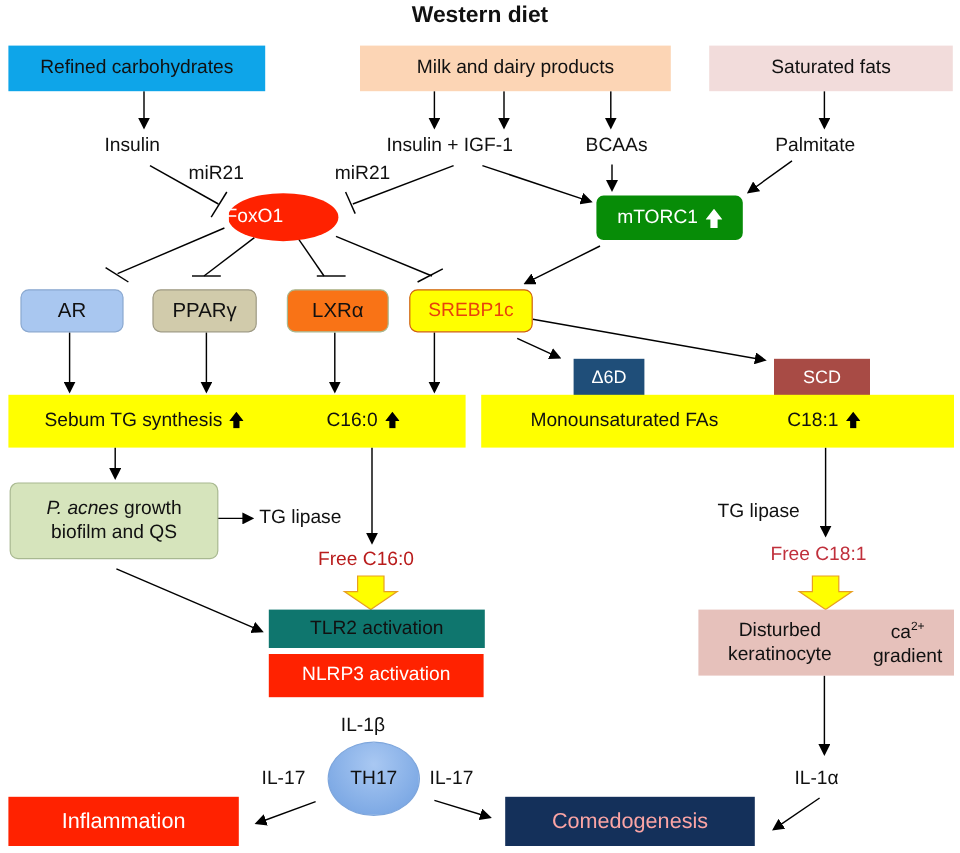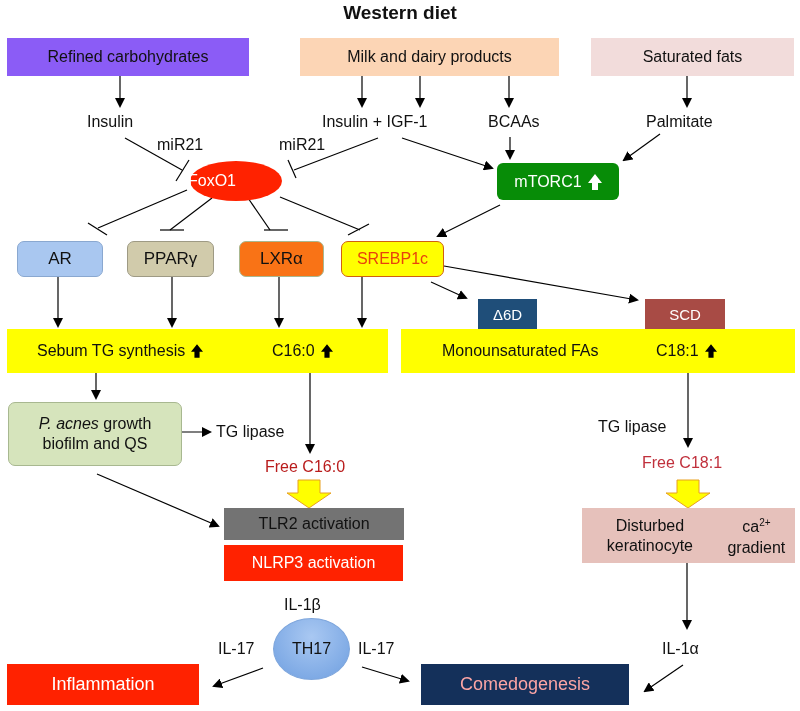--- a/index.html
+++ b/index.html
@@ -77,21 +77,21 @@
     <line x1="263" y1="668" x2="214" y2="686" marker-end="url(#ah)"></line>
     <line x1="362" y1="667" x2="408" y2="681" marker-end="url(#ah)"></line>
   </g>
 
   <path d="M298,480 L320,480 L320,493 L331,493 L309,508 L287,493 L298,493 z" fill="#ffff00" stroke="#e8a020" stroke-width="1"></path>
   <path d="M677,480 L699,480 L699,493 L710,493 L688,508 L666,493 L677,493 z" fill="#ffff00" stroke="#e8a020" stroke-width="1"></path>
 </svg>
 
 <div class="abs title">Western diet</div>
 
-<div class="abs box src" style="left:7px;width:242px;background:#8b5cf6;">
+<div class="abs box src" style="left:7px;width:214px;background:#0ea5e9;">
   <span>Refined carbohydrates</span>
 </div>
 <div class="abs box src" style="left:300px;width:259px;background:#fcd5b5;">
   <span>Milk and dairy products</span>
 </div>
 <div class="abs box src" style="left:591px;width:203px;background:#f2dcdb;">
   <span>Saturated fats</span>
 </div>
 
 <span class="lbl" style="left:87px;top:113px;">Insulin</span>
@@ -159,21 +159,21 @@
 <div class="abs box" style="left:8px;top:402px;width:174px;height:64px;border-radius:7px;background:#d6e4bc;border:1px solid #a8b890;font-size:16px;flex-direction:column;line-height:20px;">
   <div><i>P. acnes</i><span> growth</span></div>
   <div>biofilm and QS</div>
 </div>
 
 <span class="lbl" style="left:216px;top:423px;">TG lipase</span>
 <span class="lbl" style="left:598px;top:418px;">TG lipase</span>
 <span class="lbl" style="left:265px;top:458px;color:#b91c1c;">Free C16:0</span>
 <span class="lbl" style="left:642px;top:454px;color:#c0303c;">Free C18:1</span>
 
-<div class="abs box" style="left:224px;top:508px;width:180px;height:32px;background:#737373;font-size:16px;">
+<div class="abs box" style="left:224px;top:508px;width:180px;height:32px;background:#0f766e;font-size:16px;">
   <span>TLR2 activation</span>
 </div>
 <div class="abs box" style="left:224px;top:545px;width:179px;height:36px;background:#ff2200;color:#fff;font-size:16px;">
   <span>NLRP3 activation</span>
 </div>
 
 <div class="abs box" style="left:582px;top:508px;width:213px;height:55px;background:#e6c1bb;font-size:16px;flex-direction:row;line-height:20px;">
   <div>Disturbed keratinocyte</div>
   <div><span>ca</span><sup>2+</sup><span> gradient</span></div>
 </div>

